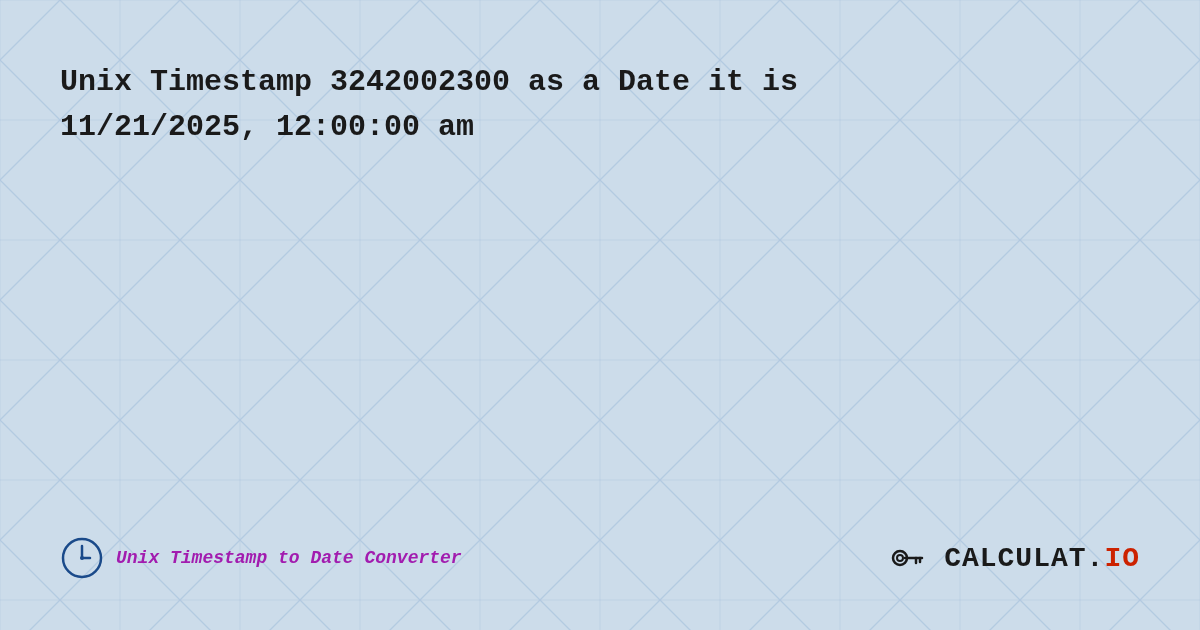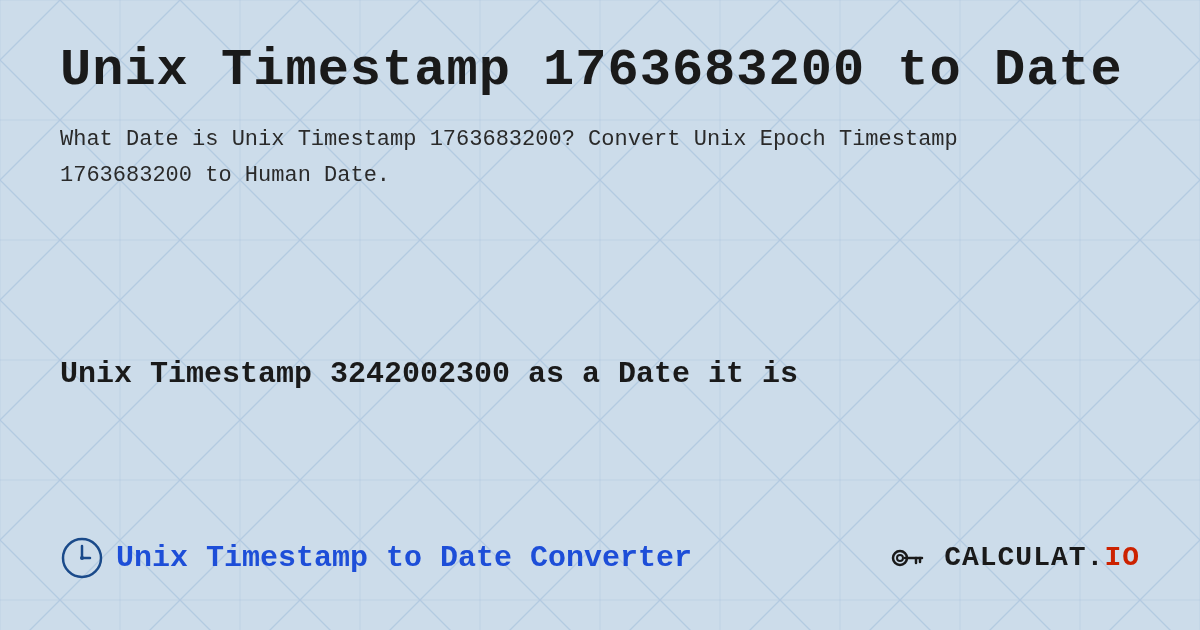--- a/index.html
+++ b/index.html
@@ -78,24 +78,25 @@
       gap: 12px;
     }
 
     .clock-icon {
       width: 44px;
       height: 44px;
       flex-shrink: 0;
     }
 
     .footer-label {
-      font-size: 30px;
+      font-size: 18px;
       font-weight: bold;
-      color: #1d4ed8;
+      color: #a21caf;
       font-family: 'Courier New', Courier, monospace;
+      font-style: italic;
     }
 
     .logo-area {
       display: flex;
       align-items: center;
       gap: 20px;
     }
 
     .logo-icon {
       width: 36px;
@@ -138,28 +139,24 @@
       <polygon points="0,60 0,120 60,120" fill="none" stroke="#b0c8e0" stroke-width="1" opacity="0.5"></polygon>
 
       <polygon points="120,60 120,120 60,120" fill="none" stroke="#b0c8e0" stroke-width="1" opacity="0.5"></polygon>
     </pattern>
   </defs>
   <rect width="1200" height="630" fill="#ccdcea"></rect>
   <rect width="1200" height="630" fill="url(#diamond-pattern)"></rect>
 </svg>
 
 <div class="content">
-  <div>
-    <h1 class="main-title">Unix Timestamp 1763683200 to Date</h1>
-
-    <p class="description">What Date is Unix Timestamp 1763683200? Convert Unix Epoch Timestamp 1763683200 to Human Date.</p>
-  </div>
 
   <div class="result-section">
     <p class="result-text">Unix Timestamp 3242002300 as a Date it is</p>
+    <p class="result-text">11/21/2025, 12:00:00 am</p>
   </div>
 
   <div class="footer">
     <div class="footer-left">
 
       <svg class="clock-icon" viewBox="0 0 44 44" xmlns="http://www.w3.org/2000/svg">
         <circle cx="22" cy="22" r="19" fill="none" stroke="#1a4a8a" stroke-width="2.5"></circle>
         <line x1="22" y1="22" x2="22" y2="10" stroke="#1a4a8a" stroke-width="2.5" stroke-linecap="round"></line>
         <line x1="22" y1="22" x2="30" y2="22" stroke="#1a4a8a" stroke-width="2.5" stroke-linecap="round"></line>
         <circle cx="22" cy="22" r="2" fill="#1a4a8a"></circle>

